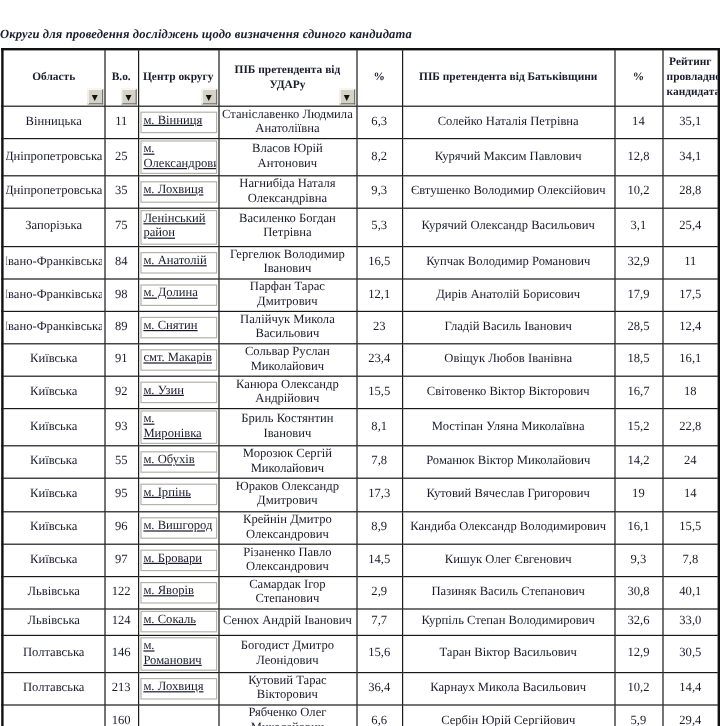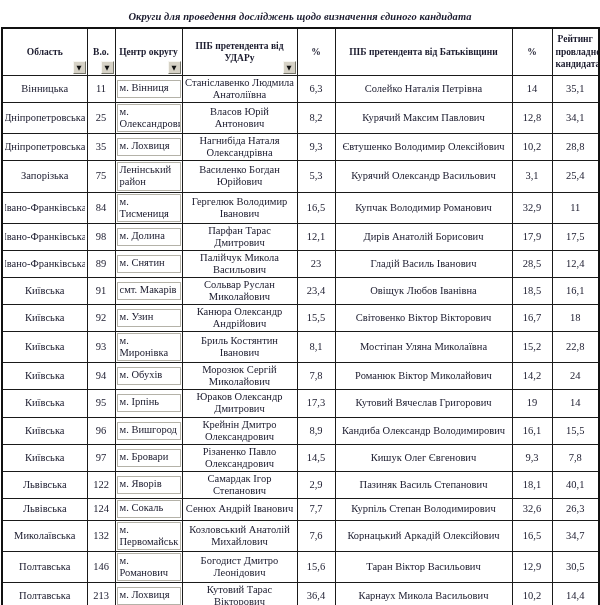--- a/index.html
+++ b/index.html
@@ -1,22 +1,22 @@
 <!DOCTYPE html>
 <html><head>
 <meta charset="utf-8">
 <style>
   html,body{margin:0;padding:0;}
   body{
     width:600px;height:605px;background:#ffffff;overflow:hidden;
     font-family:"Liberation Serif","DejaVu Serif",serif;color:#1b1b2e;
   }
   .title{
-    text-align:center;font-weight:bold;font-style:italic;
-    font-size:10.5px;padding:11px 0 5px 0;letter-spacing:0.1px;
+    text-align:left;font-weight:bold;font-style:italic;
+    font-size:10.5px;padding:24px 0 5px 0;letter-spacing:0.1px;
   }
   table.grid{
     border-collapse:collapse;table-layout:fixed;
     width:597px;margin-left:1px;border:2px solid #111111;
   }
   .grid th,.grid td{
     border:1px solid #1a1a1a;overflow:hidden;vertical-align:middle;
     font-size:10.5px;text-align:center;padding:1px 2px;line-height:1.15;
   }
   .grid th{
@@ -24,21 +24,21 @@
     line-height:1.3;padding:2px 3px;
   }
   .grid tbody tr{height:22px;}
   .fbtn{
     position:absolute;right:1px;bottom:1px;width:13px;height:13px;
     background:#d6d2c6;border:1px solid;
     border-color:#f7f6f1 #75756b #75756b #f7f6f1;
     font-size:6.5px;line-height:12px;text-align:center;color:#111;
     cursor:default;box-sizing:border-box;font-family:"DejaVu Sans",sans-serif;
   }
-  td.c-center{padding:1px 1px;}
+  td.c-center{padding:1px 1px;text-decoration:underline;}
   .cbox{
     display:block;border:1px solid #b4b2a8;background:#fff;
     padding:1px 2px;text-align:left;min-height:14px;line-height:1.15;
     overflow:hidden;
   }
   .clip{display:flex;justify-content:center;overflow:hidden;}
   .clip span{white-space:nowrap;flex:0 0 auto;}
   td.c-num{font-size:10.5px;}
 </style>
 </head>
@@ -141,35 +141,35 @@
       <tr>
         <td class="c-oblast">
           <div class="clip">
             <span>Запорізька</span>
           </div>
         </td>
         <td class="c-num">75</td>
         <td class="c-center">
           <div class="cbox">Ленінський район</div>
         </td>
-        <td class="c-name">Василенко Богдан Юрійович</td>
+        <td class="c-name">Василенко Богдан Петрівна</td>
         <td class="c-num">5,3</td>
         <td class="c-name">Курячий Олександр Васильович</td>
         <td class="c-num">3,1</td>
         <td class="c-num">25,4</td>
       </tr>
       <tr>
         <td class="c-oblast">
           <div class="clip">
             <span>Івано-Франківська</span>
           </div>
         </td>
         <td class="c-num">84</td>
         <td class="c-center">
-          <div class="cbox">м. Тисмениця</div>
+          <div class="cbox">м. Анатолій</div>
         </td>
         <td class="c-name">Гергелюк Володимир Іванович</td>
         <td class="c-num">16,5</td>
         <td class="c-name">Купчак Володимир Романович</td>
         <td class="c-num">32,9</td>
         <td class="c-num">11</td>
       </tr>
       <tr>
         <td class="c-oblast">
           <div class="clip">
@@ -249,21 +249,21 @@
         <td class="c-name">Мостіпан Уляна Миколаївна</td>
         <td class="c-num">15,2</td>
         <td class="c-num">22,8</td>
       </tr>
       <tr>
         <td class="c-oblast">
           <div class="clip">
             <span>Київська</span>
           </div>
         </td>
-        <td class="c-num">94</td>
+        <td class="c-num">55</td>
         <td class="c-center">
           <div class="cbox">м. Обухів</div>
         </td>
         <td class="c-name">Морозюк Сергій Миколайович</td>
         <td class="c-num">7,8</td>
         <td class="c-name">Романюк Віктор Миколайович</td>
         <td class="c-num">14,2</td>
         <td class="c-num">24</td>
       </tr>
       <tr>
@@ -320,54 +320,38 @@
             <span>Львівська</span>
           </div>
         </td>
         <td class="c-num">122</td>
         <td class="c-center">
           <div class="cbox">м. Яворів</div>
         </td>
         <td class="c-name">Самардак Ігор Степанович</td>
         <td class="c-num">2,9</td>
         <td class="c-name">Пазиняк Василь Степанович</td>
-        <td class="c-num">18,1</td>
+        <td class="c-num">30,8</td>
         <td class="c-num">40,1</td>
       </tr>
       <tr>
         <td class="c-oblast">
           <div class="clip">
             <span>Львівська</span>
           </div>
         </td>
         <td class="c-num">124</td>
         <td class="c-center">
           <div class="cbox">м. Сокаль</div>
         </td>
         <td class="c-name">Сенюх Андрій Іванович</td>
         <td class="c-num">7,7</td>
         <td class="c-name">Курпіль Степан Володимирович</td>
         <td class="c-num">32,6</td>
-        <td class="c-num">26,3</td>
-      </tr>
-      <tr>
-        <td class="c-oblast">
-          <div class="clip">
-            <span>Миколаївська</span>
-          </div>
-        </td>
-        <td class="c-num">132</td>
-        <td class="c-center">
-          <div class="cbox">м. Первомайськ</div>
-        </td>
-        <td class="c-name">Козловський Анатолій Михайлович</td>
-        <td class="c-num">7,6</td>
-        <td class="c-name">Корнацький Аркадій Олексійович</td>
-        <td class="c-num">16,5</td>
-        <td class="c-num">34,7</td>
+        <td class="c-num">33,0</td>
       </tr>
       <tr>
         <td class="c-oblast">
           <div class="clip">
             <span>Полтавська</span>
           </div>
         </td>
         <td class="c-num">146</td>
         <td class="c-center">
           <div class="cbox">м. Романович</div>

